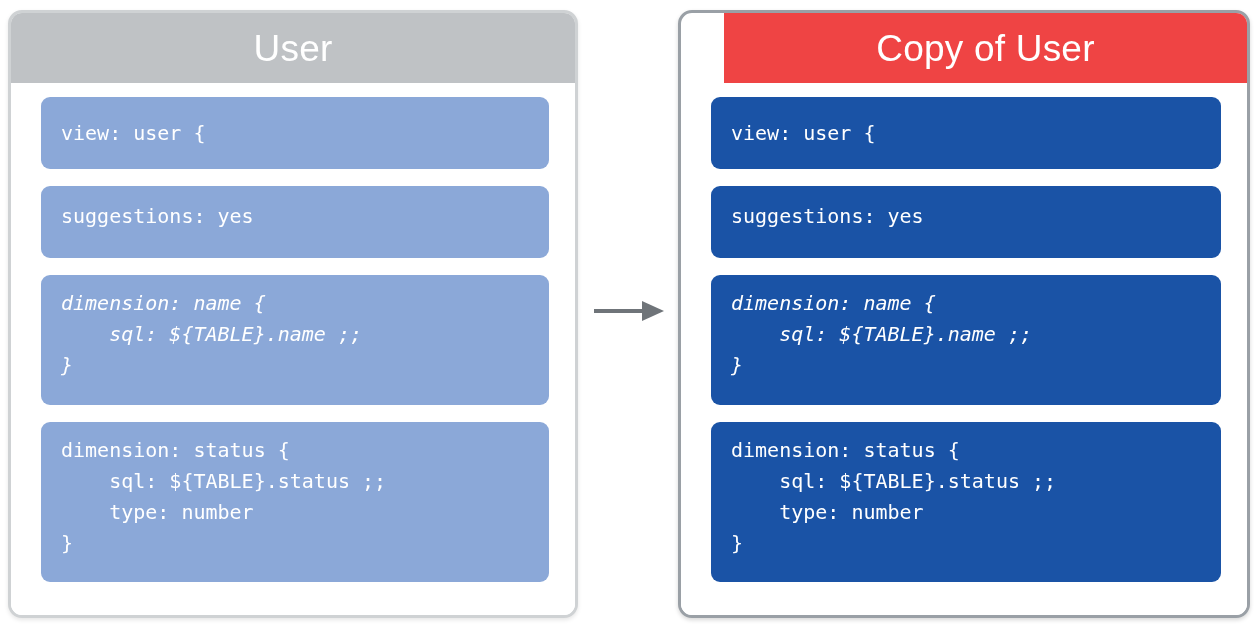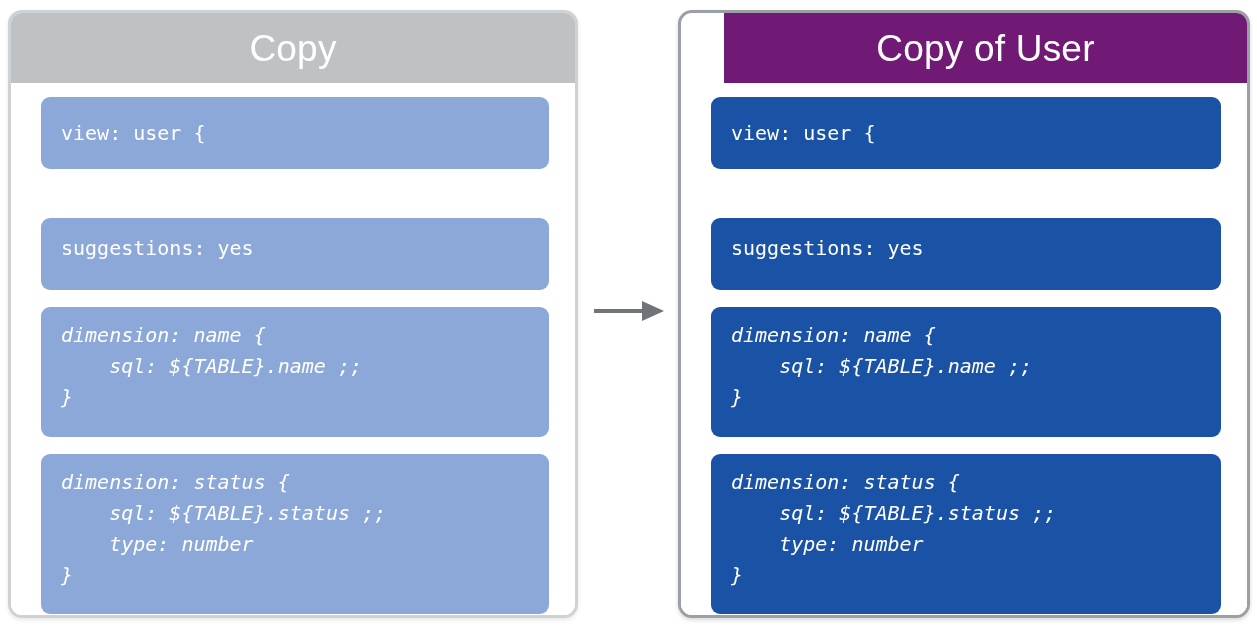--- a/index.html
+++ b/index.html
@@ -53,21 +53,21 @@
     align-items: center;
     justify-content: center;
     color: #ffffff;
     font-size: 37px;
     font-weight: 400;
     letter-spacing: 0.2px;
     line-height: 1;
     user-select: none;
   }
   .panel-source .panel-header { background: #bfc2c5; }
-  .panel-copy   .panel-header { background: #701a75; margin-left: 43px; }
+  .panel-copy   .panel-header { background: #ef4444; margin-left: 43px; }
 
   .panel-body {
     flex: 1 1 auto;
     background: #ffffff;
     padding: 14px 26px 16px 30px;
     box-sizing: border-box;
     display: flex;
     flex-direction: column;
     gap: 17px;
   }
@@ -81,40 +81,40 @@
     font-family: "DejaVu Sans Mono", "Liberation Mono", monospace;
     font-size: 20px;
     line-height: 1.55;
     white-space: pre;
     overflow: hidden;
   }
   .panel-source .code-block { background: #8ba8d8; }
   .panel-copy   .code-block { background: #1a53a6; }
 
   .cb-1 { flex: 0 0 72px; display: flex; align-items: center; padding-top: 0; padding-bottom: 0; }
-  .cb-2 { flex: 0 0 72px; display: flex; align-items: center; padding-top: 0; padding-bottom: 12px; margin-top: 32px; }
+  .cb-2 { flex: 0 0 72px; display: flex; align-items: center; padding-top: 0; padding-bottom: 12px; }
   .cb-3 { flex: 0 0 130px; font-style: italic; }
-  .cb-4 { flex: 0 0 160px; font-style: italic; }
+  .cb-4 { flex: 0 0 160px; }
 
   
   .arrow {
     position: absolute;
     left: 594px;
     top: 299px;
     width: 70px;
     height: 24px;
   }
 </style>
 </head>
 <body>
 
 <div class="stage">
 
   <div class="panel panel-source">
-    <div class="panel-header">Copy</div>
+    <div class="panel-header">User</div>
     <div class="panel-body">
       <div class="code-block cb-1">view: user {</div>
       <div class="code-block cb-2">suggestions: yes</div>
       <div class="code-block cb-3">dimension: name {
     sql: ${TABLE}.name ;;
 }</div>
       <div class="code-block cb-4">dimension: status {
     sql: ${TABLE}.status ;;
     type: number
 }</div>

